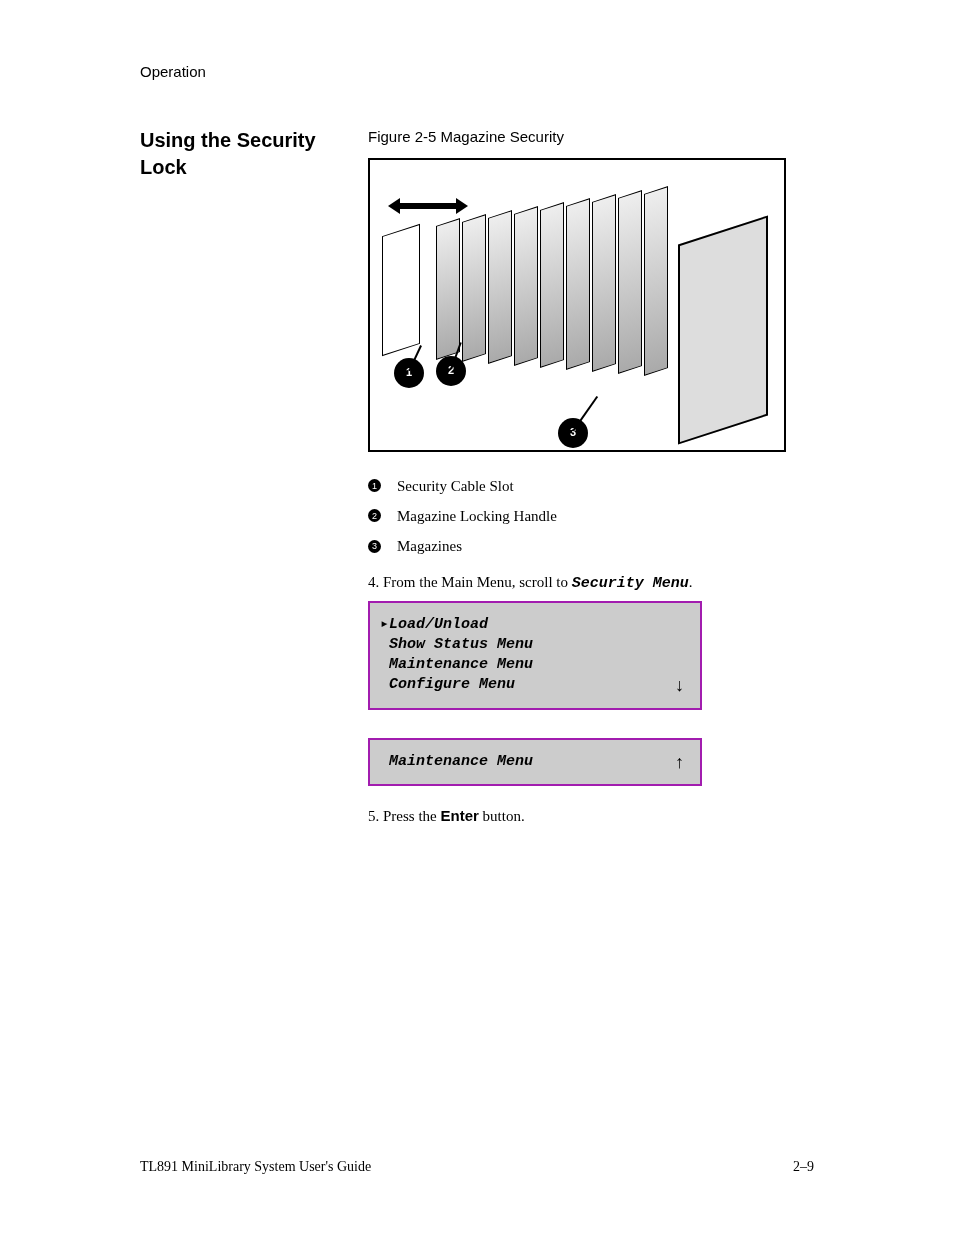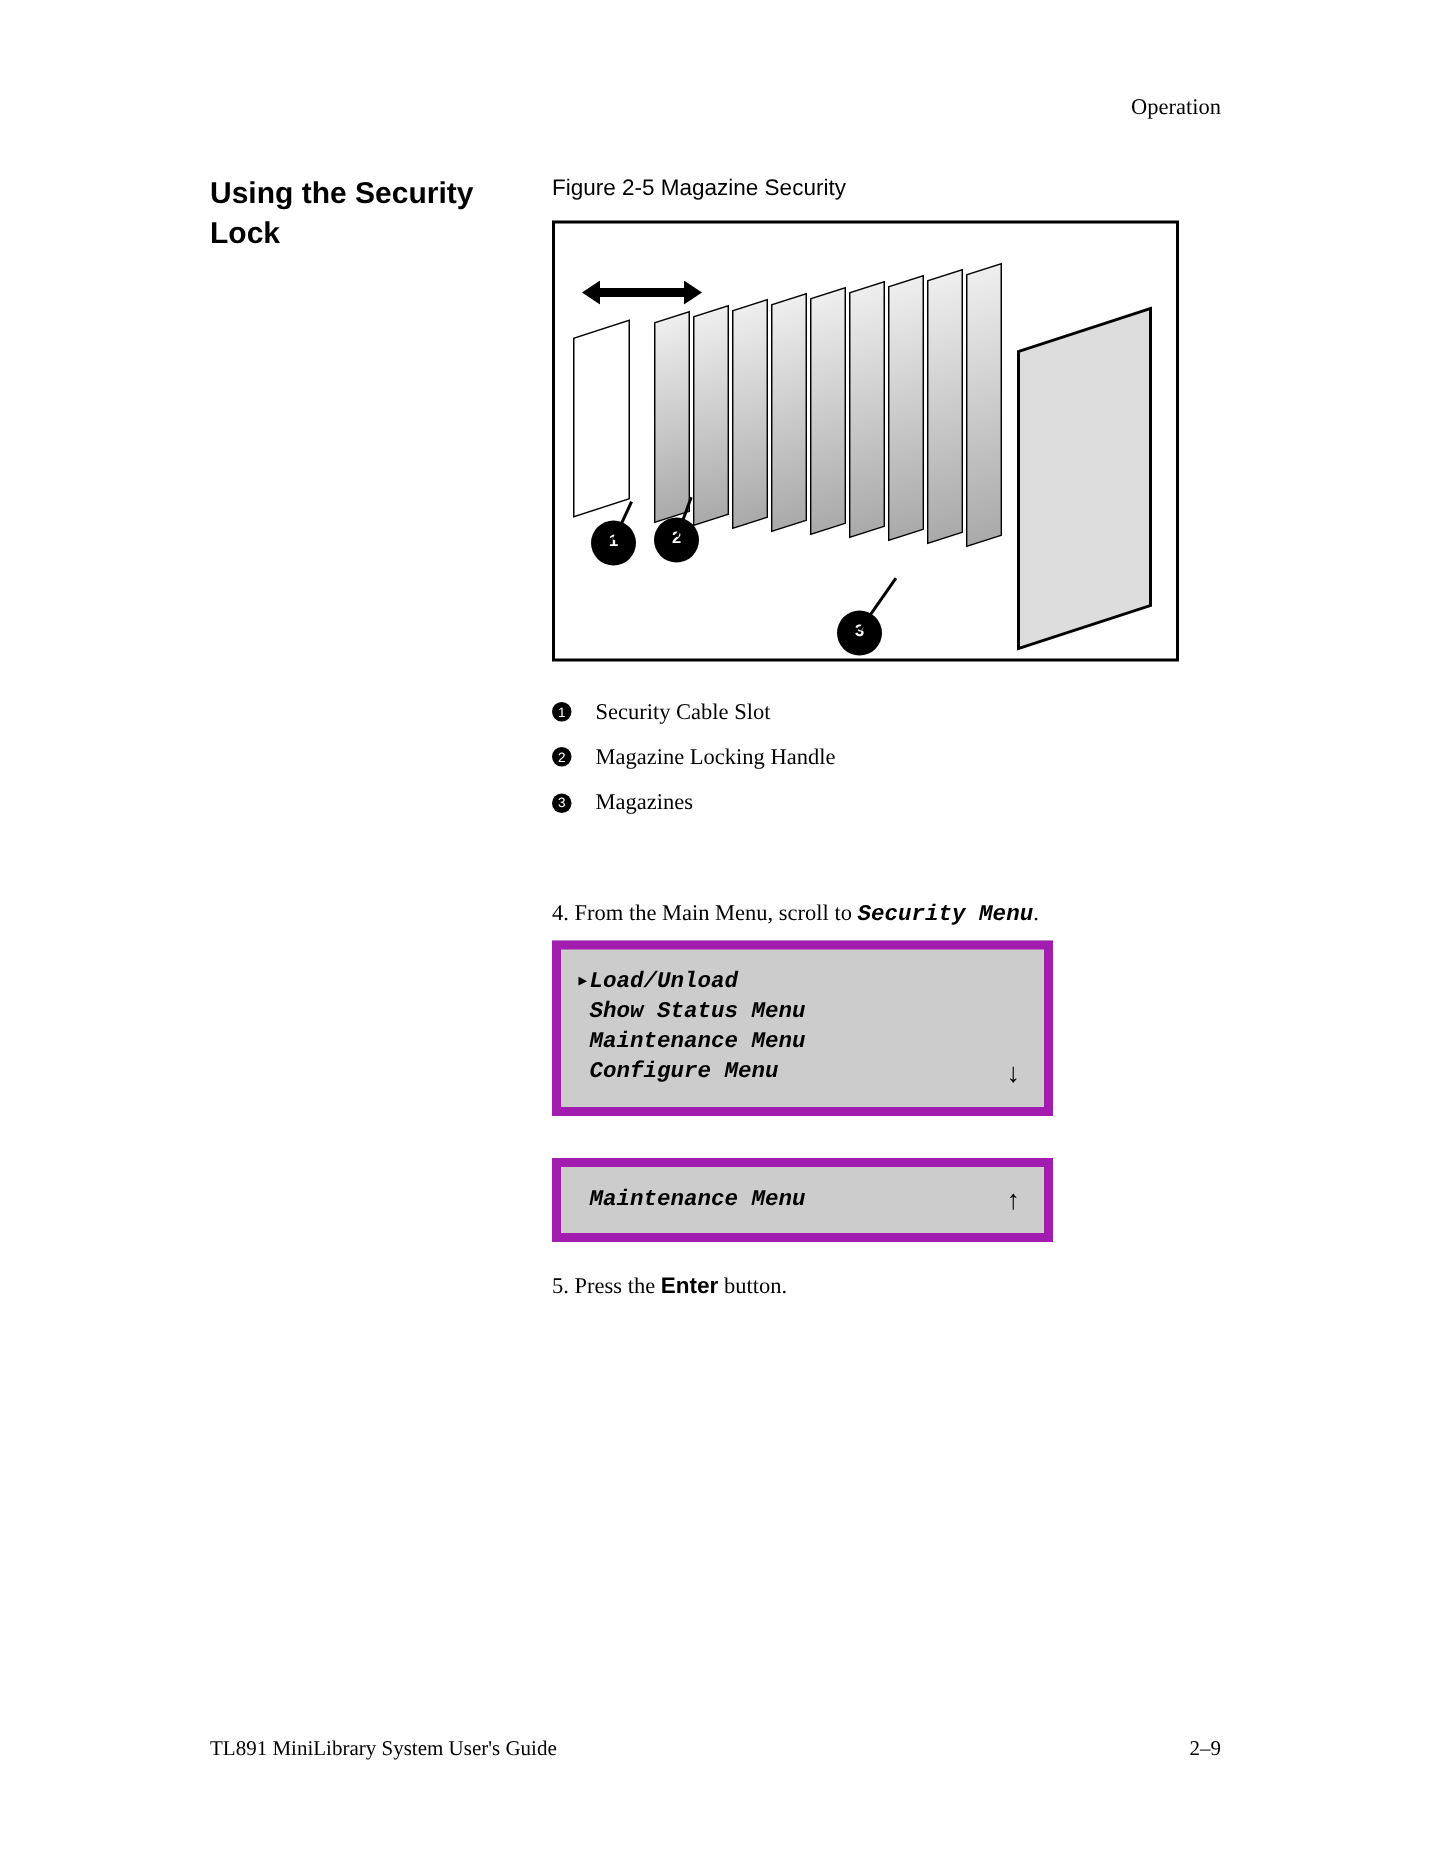--- a/index.html
+++ b/index.html
@@ -60,21 +60,21 @@
     color: #fff;
     font-size: 9px;
     font-family: Arial, sans-serif;
     display: inline-flex;
     align-items: center;
     justify-content: center;
     margin-right: 16px;
     flex-shrink: 0;
   }
   .lcd {
-    border: 6px solid #a21caf;
+    border: 2px solid #a21caf;
     background: #ccc;
     width: 334px;
     font-family: "Courier New", Courier, monospace;
     font-weight: bold;
     font-style: italic;
     font-size: 15px;
     padding: 12px 14px 12px 10px;
     position: relative;
     margin-top: 6px;
     margin-bottom: 28px;
@@ -155,21 +155,21 @@
     background:#000;
     height:1.5px;
     transform-origin: left center;
   }
 </style>
 </head>
 <body>
 
 <div class="page">
 
-  <div style="text-align:right; font-family:Liberation Serif, serif; font-size:15px; margin-bottom:34px;">Operation</div>
+  <div style="text-align:left; font-family:Liberation Sans, sans-serif; font-size:15px; margin-bottom:45px;">Operation</div>
 
   <div class="clearfix">
     <div class="left-col">
       <div class="section-head">Using the Security Lock</div>
     </div>
     <div class="right-col">
 
       <div class="figcap" style="margin-top:26px;">Figure 2-5 Magazine Security</div>
 
       <div class="figure-box">
@@ -217,21 +217,21 @@
         <div class="callout-row">
           <span class="callout-num">2</span>
           <span>Magazine Locking Handle</span>
         </div>
         <div class="callout-row">
           <span class="callout-num">3</span>
           <span>Magazines</span>
         </div>
       </div>
 
-      <div class="step" style="margin-top:54px;">
+      <div class="step" style="margin-top:16px;">
         <span>4.  From the Main Menu, scroll to</span>
         <span style="font-family:'Courier New',monospace; font-style:italic; font-weight:bold;"> </span><span style="font-family:'Courier New',monospace; font-style:italic; font-weight:bold;">Security Menu</span><span>.</span>
       </div>
 
       <div class="lcd">
         <div class="lcd-row"><span class="lcd-selector">▸</span><span>Load/Unload</span></div>
         <div class="lcd-row"> <span>Show Status Menu</span></div>
         <div class="lcd-row"> <span>Maintenance Menu</span></div>
         <div class="lcd-row"> <span>Configure Menu</span></div>
         <span class="lcd-arrow down">↓</span>

